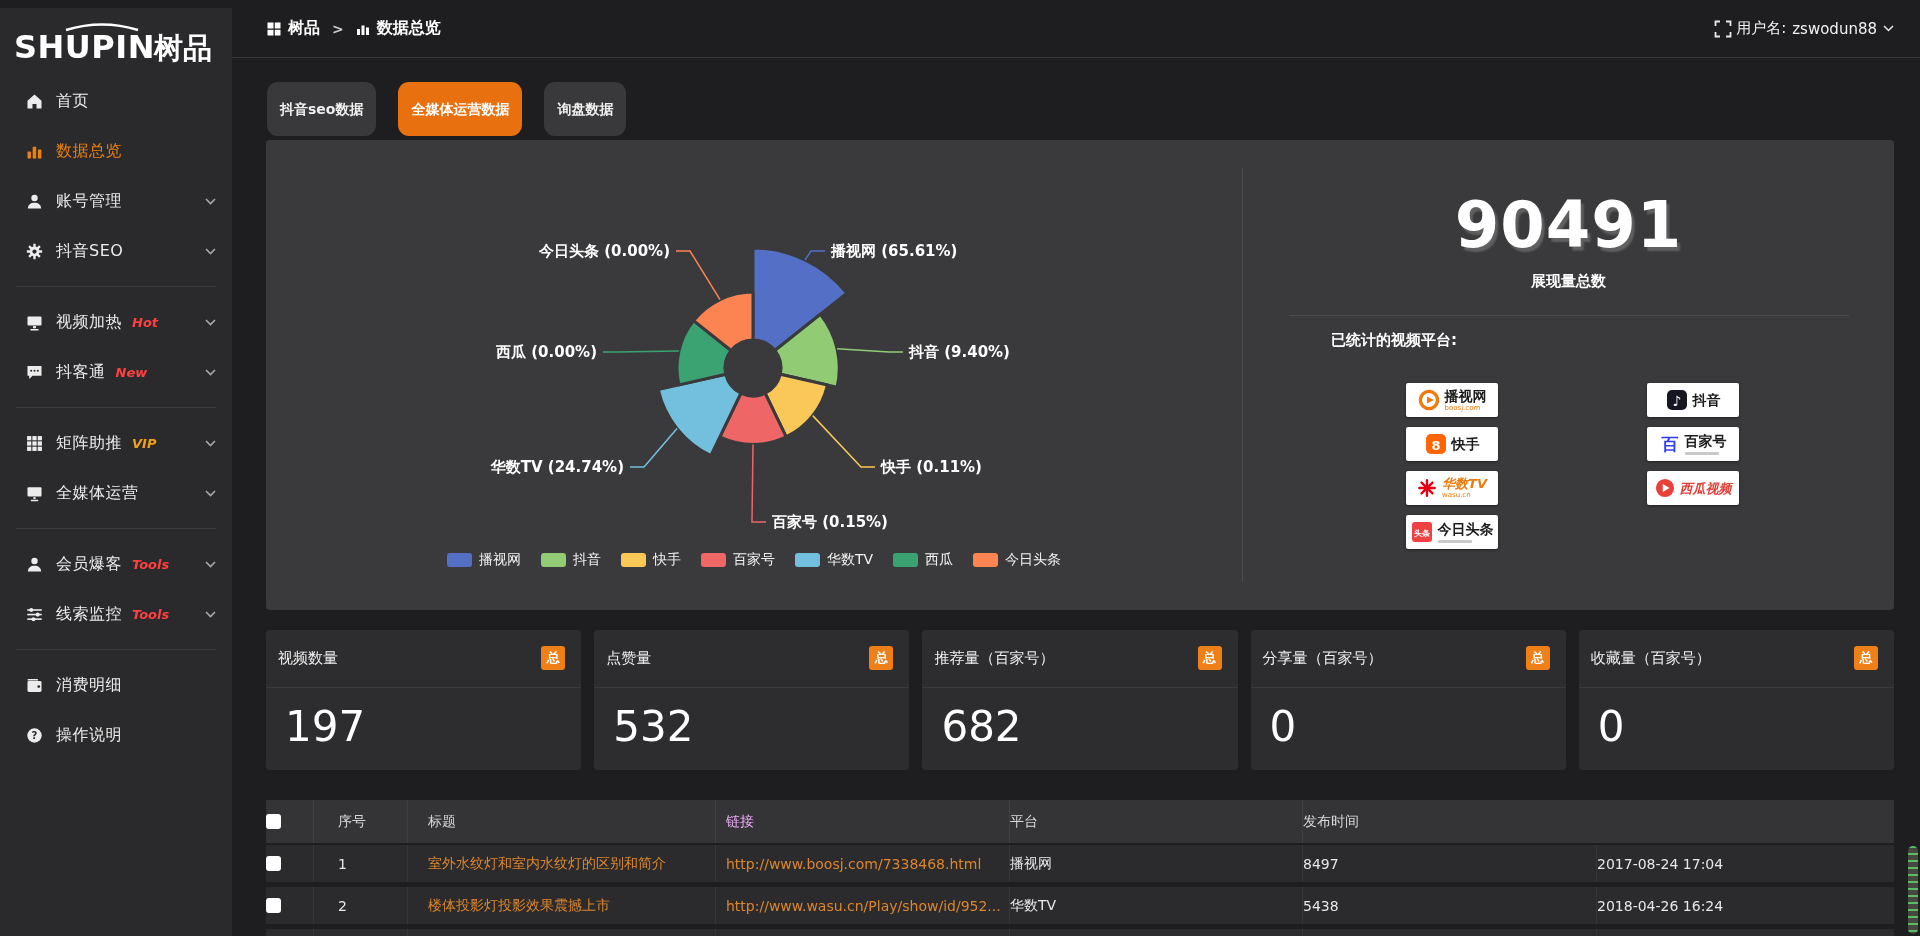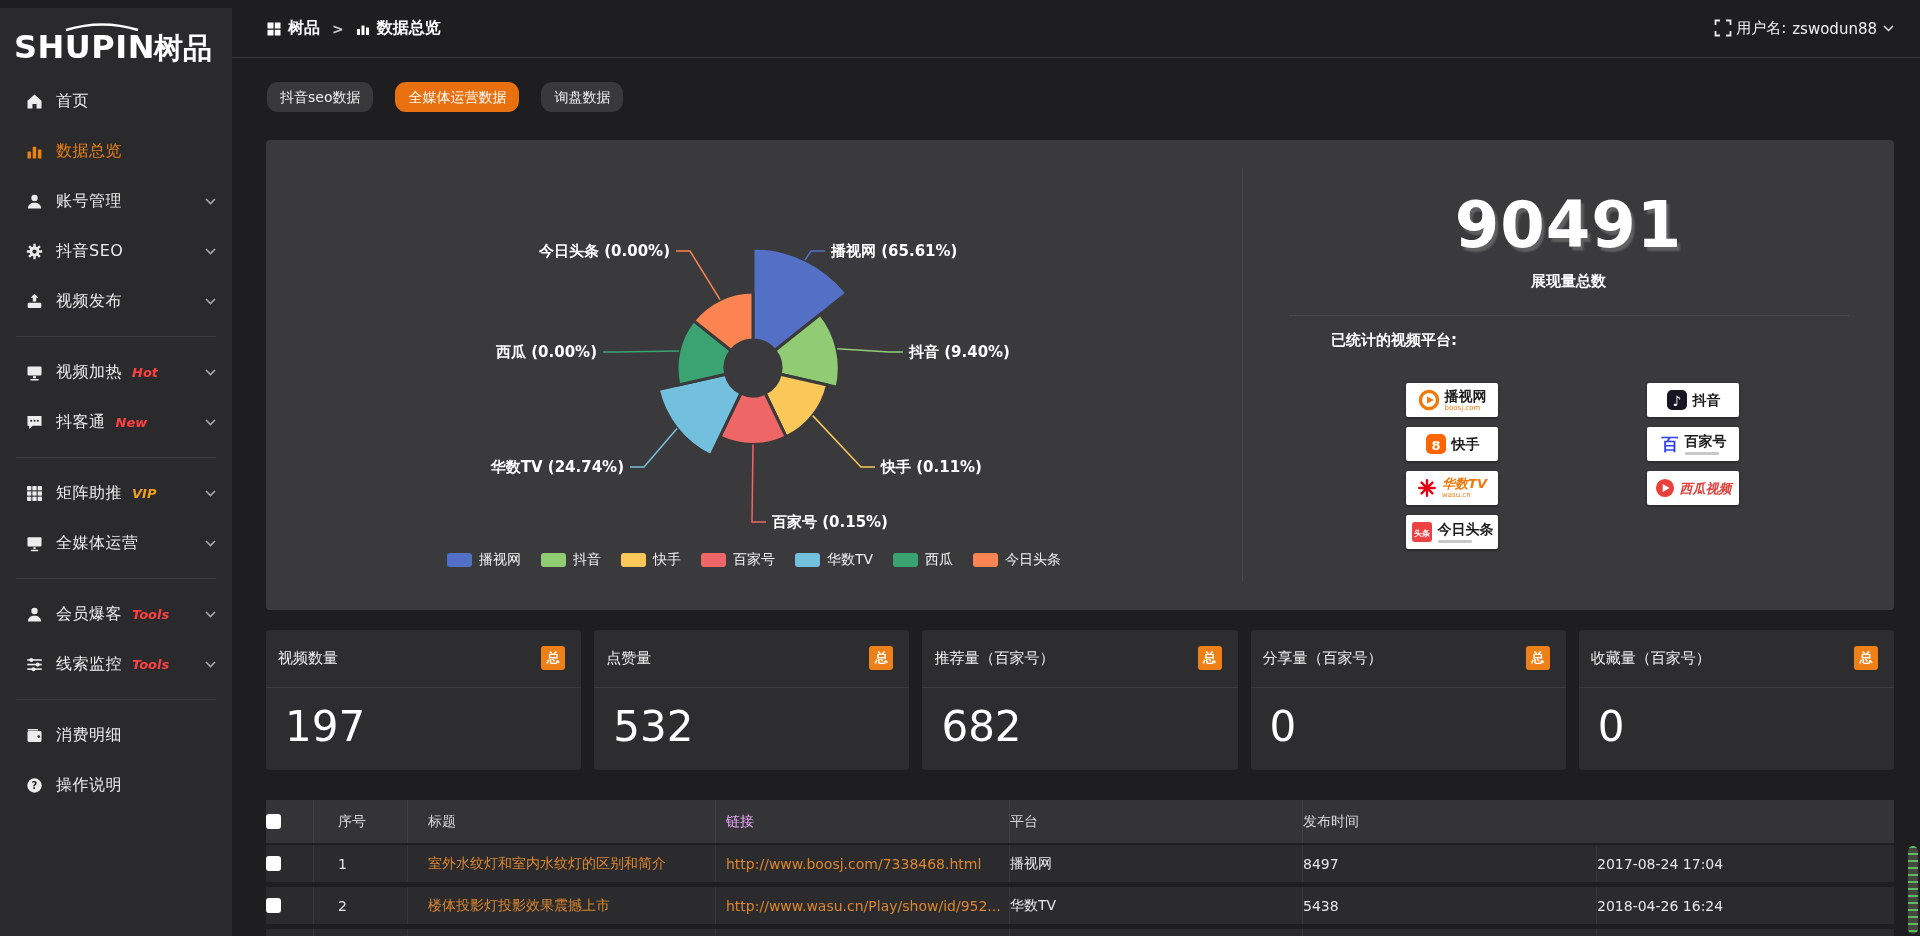--- a/index.html
+++ b/index.html
@@ -18,28 +18,28 @@
   .si-badge{margin-left:10px;font-size:13px;font-style:italic;font-weight:bold}
   .si-chev{margin-left:auto;opacity:.8;display:inline-flex}
   .side-divider{height:1px;background:#3d3d40;margin:10px 16px}
 
   
   .topbar{position:absolute;left:232px;right:0;top:0;height:57px;border-bottom:1px solid #39393c;
           display:flex;align-items:center;z-index:4}
   .breadcrumb{display:flex;align-items:center;gap:9px;margin-left:35px;font-size:16px;font-weight:600;color:#fff}
   .bc-link{display:flex;align-items:center;gap:7px;cursor:pointer}
   .bc-sep{color:#cfcfcf;font-size:14px;margin:0 3px}
-  .topbar-right{margin-left:auto;margin-right:26px;display:flex;align-items:flex-start;gap:4px}
+  .topbar-right{margin-left:auto;margin-right:26px;display:flex;align-items:flex-end;gap:4px}
   .fs-btn{display:inline-flex;cursor:pointer}
   .user-box{display:flex;align-items:center;gap:6px;font-size:15px;color:#f2f2f2;cursor:pointer}
 
   
   .tabs{position:absolute;left:267px;top:82px;display:flex;gap:22px;z-index:2}
-  .tab{height:30px;line-height:30px;padding:0 13px;background:#39393b;border-radius:11px;
-       font-size:14px;color:#f0f0f0;cursor:pointer;font-weight:400}
+  .tab{height:30px;line-height:30px;padding:12px 13px;background:#39393b;border-radius:11px;
+       font-size:14px;color:#f0f0f0;cursor:pointer;font-weight:700}
   .tab.active{background:#e8700e;color:#fff}
 
   
   .chart-card{position:absolute;left:266px;top:140px;width:1628px;height:470px;background:#3a3a3c;border-radius:4px}
   .rose{position:absolute;left:0;top:0}
   .rose text{font-weight:600;font-size:15px;fill:#fff;font-family:"DejaVu Sans","Liberation Sans",sans-serif}
   .v-div{position:absolute;left:976px;top:28px;bottom:28px;width:1px;background:#4b4b4e}
   .legend{position:absolute;left:0;top:411px;width:976px;display:flex;justify-content:center;gap:20px}
   .lg-item{display:flex;align-items:center;gap:7px;cursor:pointer}
   .lg-sw{width:25px;height:14px;border-radius:3px}
@@ -132,34 +132,20 @@
         </div>
         <div class="side-item">
           <span class="si-icon">
             <svg viewBox="0 0 16 16">
               <path d="M8 .8v14.4M.8 8h14.4M2.9 2.9l10.2 10.2M13.1 2.9L2.9 13.1" stroke="currentColor" stroke-width="2.2"></path>
               <circle cx="8" cy="8" r="4.6" fill="currentColor"></circle>
               <circle cx="8" cy="8" r="2" fill="#2a2a2c"></circle>
             </svg>
           </span>
           <span class="si-label">抖音SEO</span>
-          <span class="si-chev">
-            <svg width="11" height="7" viewBox="0 0 11 7" fill="none" stroke="#c9c9c9" stroke-width="1.6">
-              <path d="M1 1l4.5 4.5L10 1"></path>
-            </svg>
-          </span>
-        </div>
-        <div class="side-item">
-          <span class="si-icon">
-            <svg viewBox="0 0 16 16" fill="currentColor">
-              <path d="M8 .8l3.6 3.7H9.6V8H6.4V4.5H4.4Z"></path>
-              <rect x="1.6" y="9.2" width="12.8" height="5" rx="1"></rect>
-            </svg>
-          </span>
-          <span class="si-label">视频发布</span>
           <span class="si-chev">
             <svg width="11" height="7" viewBox="0 0 11 7" fill="none" stroke="#c9c9c9" stroke-width="1.6">
               <path d="M1 1l4.5 4.5L10 1"></path>
             </svg>
           </span>
         </div>
         <div class="side-divider"></div>
         <div class="side-item">
           <span class="si-icon">
             <svg viewBox="0 0 16 16" fill="currentColor">

